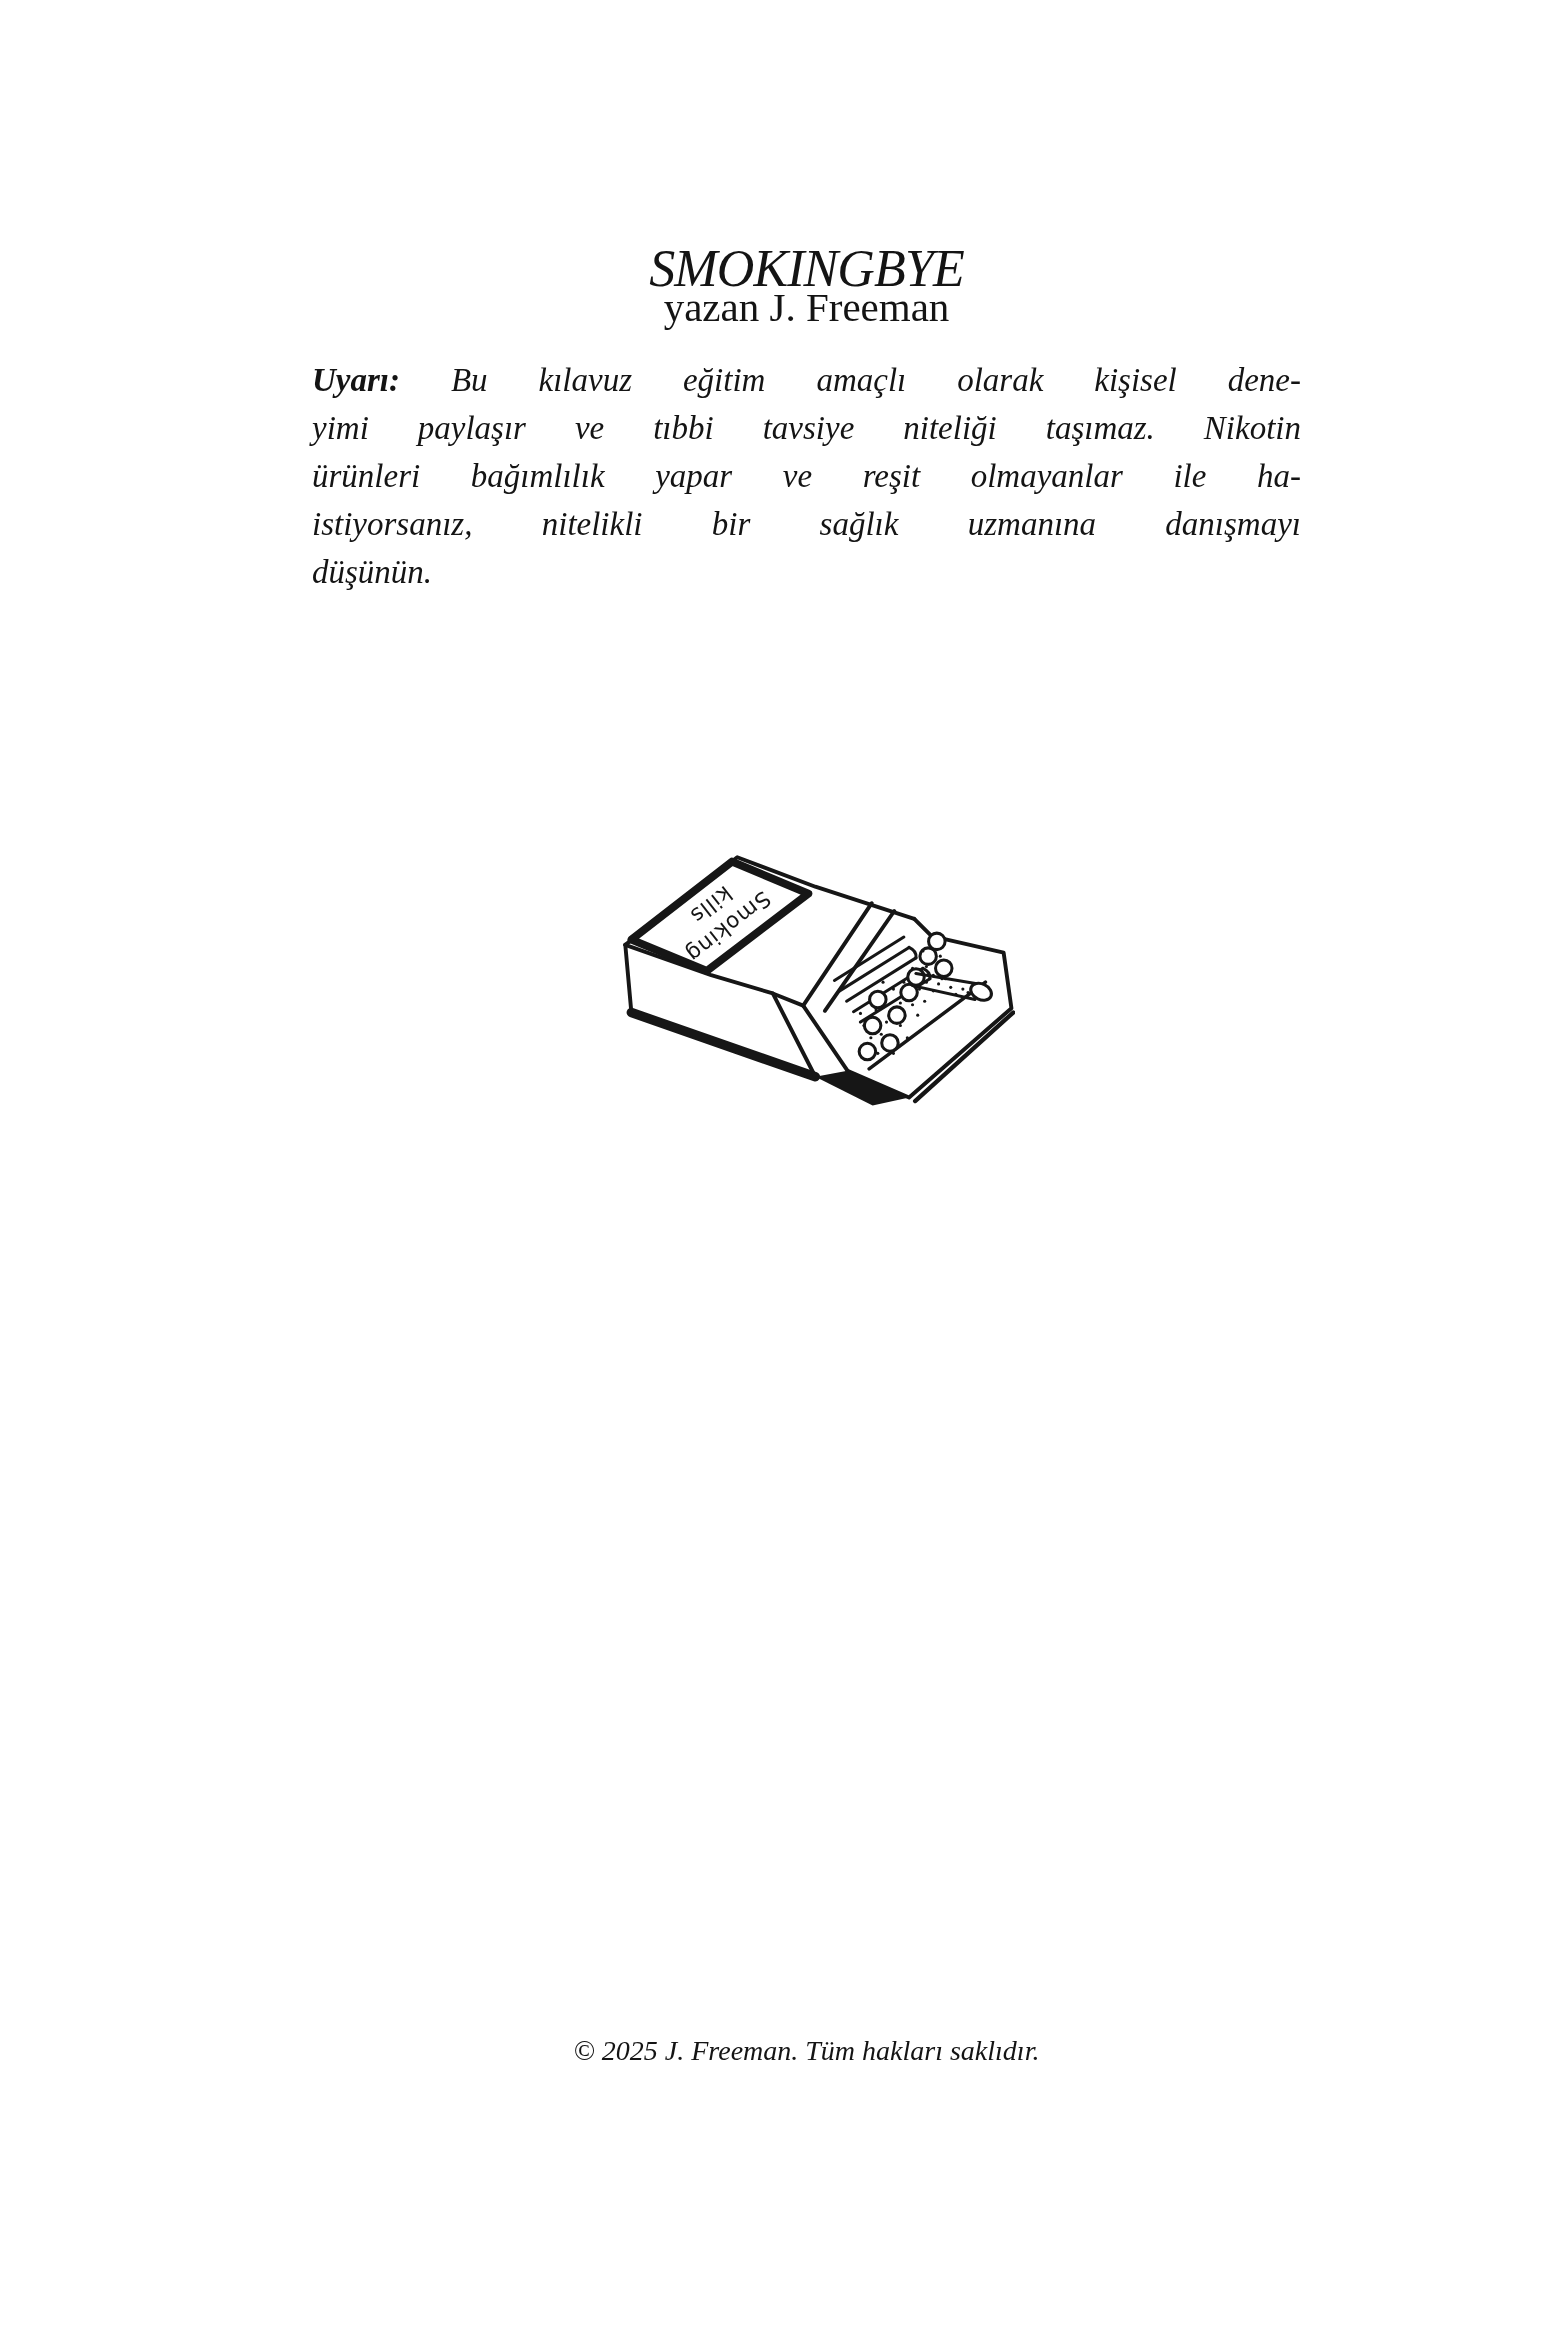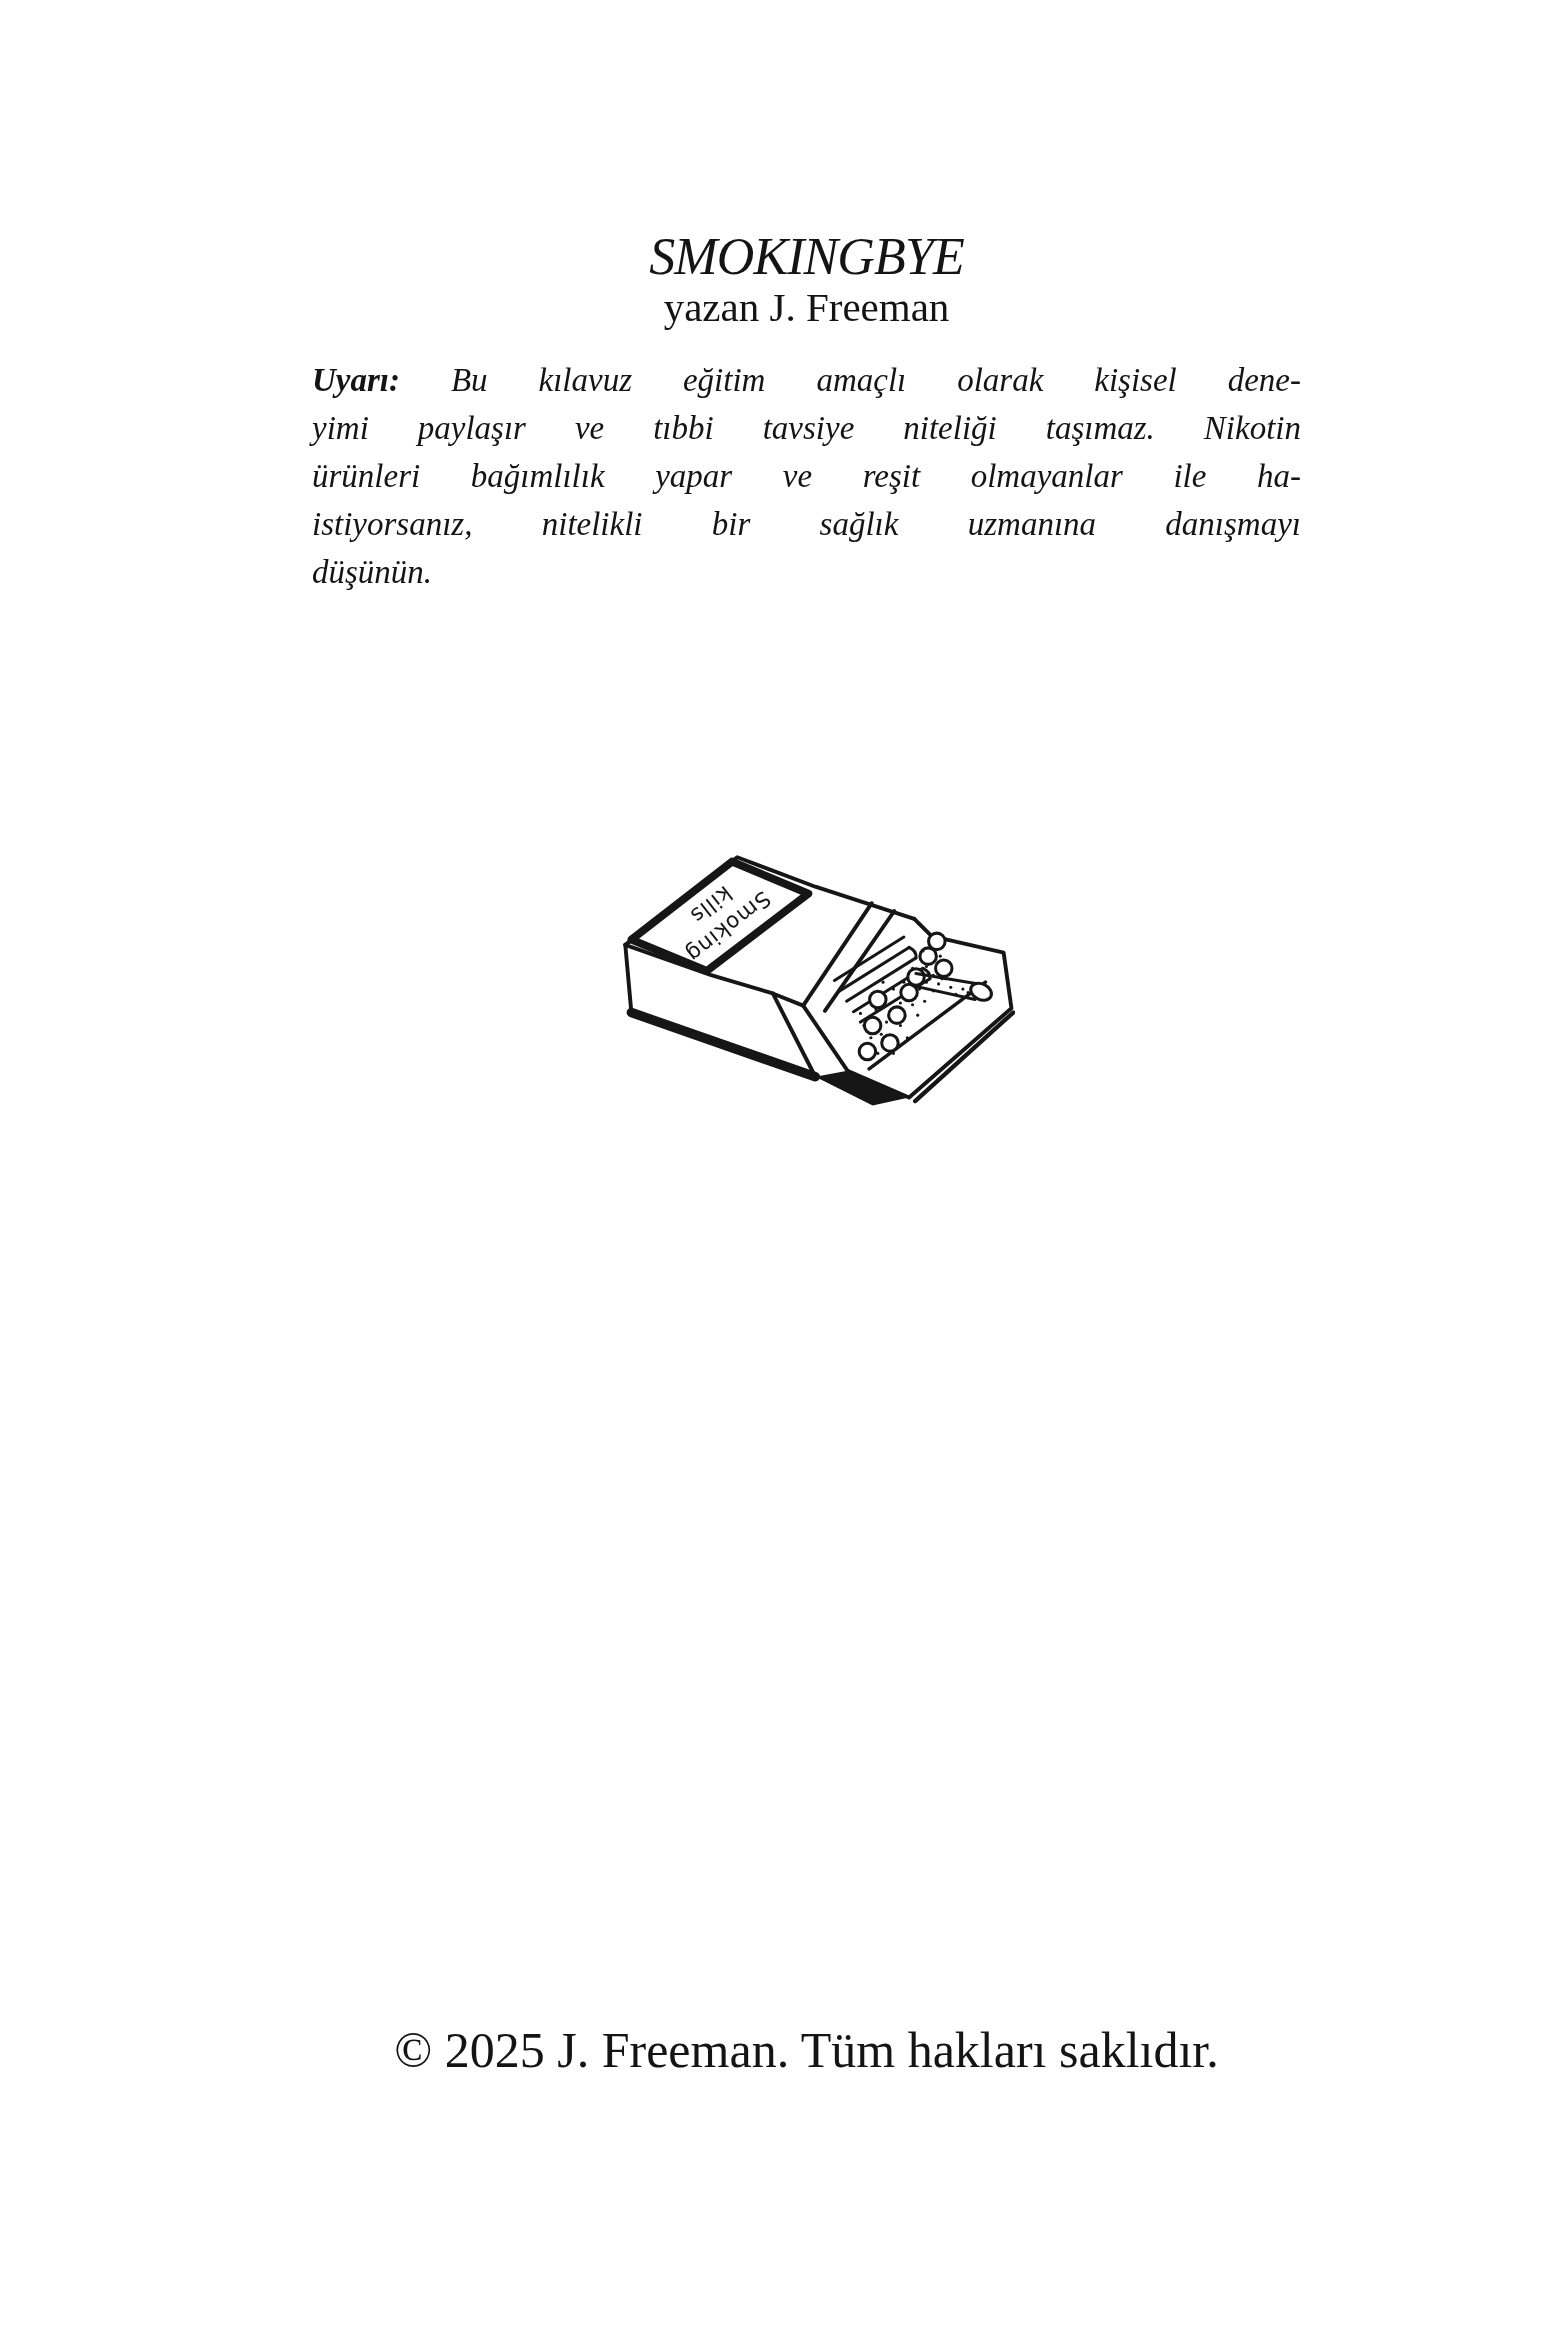--- a/index.html
+++ b/index.html
@@ -10,21 +10,21 @@
     overflow: hidden;
     font-family: "Liberation Serif", serif;
     color: #141414;
   }
   .center-band {
     position: absolute; left: 0; width: 1561px;
     box-sizing: border-box; padding-left: 52px;
     text-align: center; white-space: nowrap;
   }
   .book-title {
-    top: 194px;
+    top: 206px;
     font-style: italic;
     font-size: 52px;
     letter-spacing: -0.9px;
     line-height: 56px;
     font-weight: normal;
   }
   .byline {
     top: 260px;
     font-size: 41px;
     line-height: 45px;
@@ -46,21 +46,22 @@
     left: 607px; top: 852px;
     width: 408px; height: 269px;
   }
   .pack-label-text {
     font-family: "DejaVu Sans", sans-serif;
     font-size: 25px;
     letter-spacing: 1px;
   }
   .footer {
     top: 2026px;
-    font-size: 50px;
+    font-style: italic;
+    font-size: 28px;
     line-height: 49px;
   }
 </style>
 </head>
 <body>
 
 <div>
 
   <h1 class="center-band book-title">SMOKINGBYE</h1>
 

